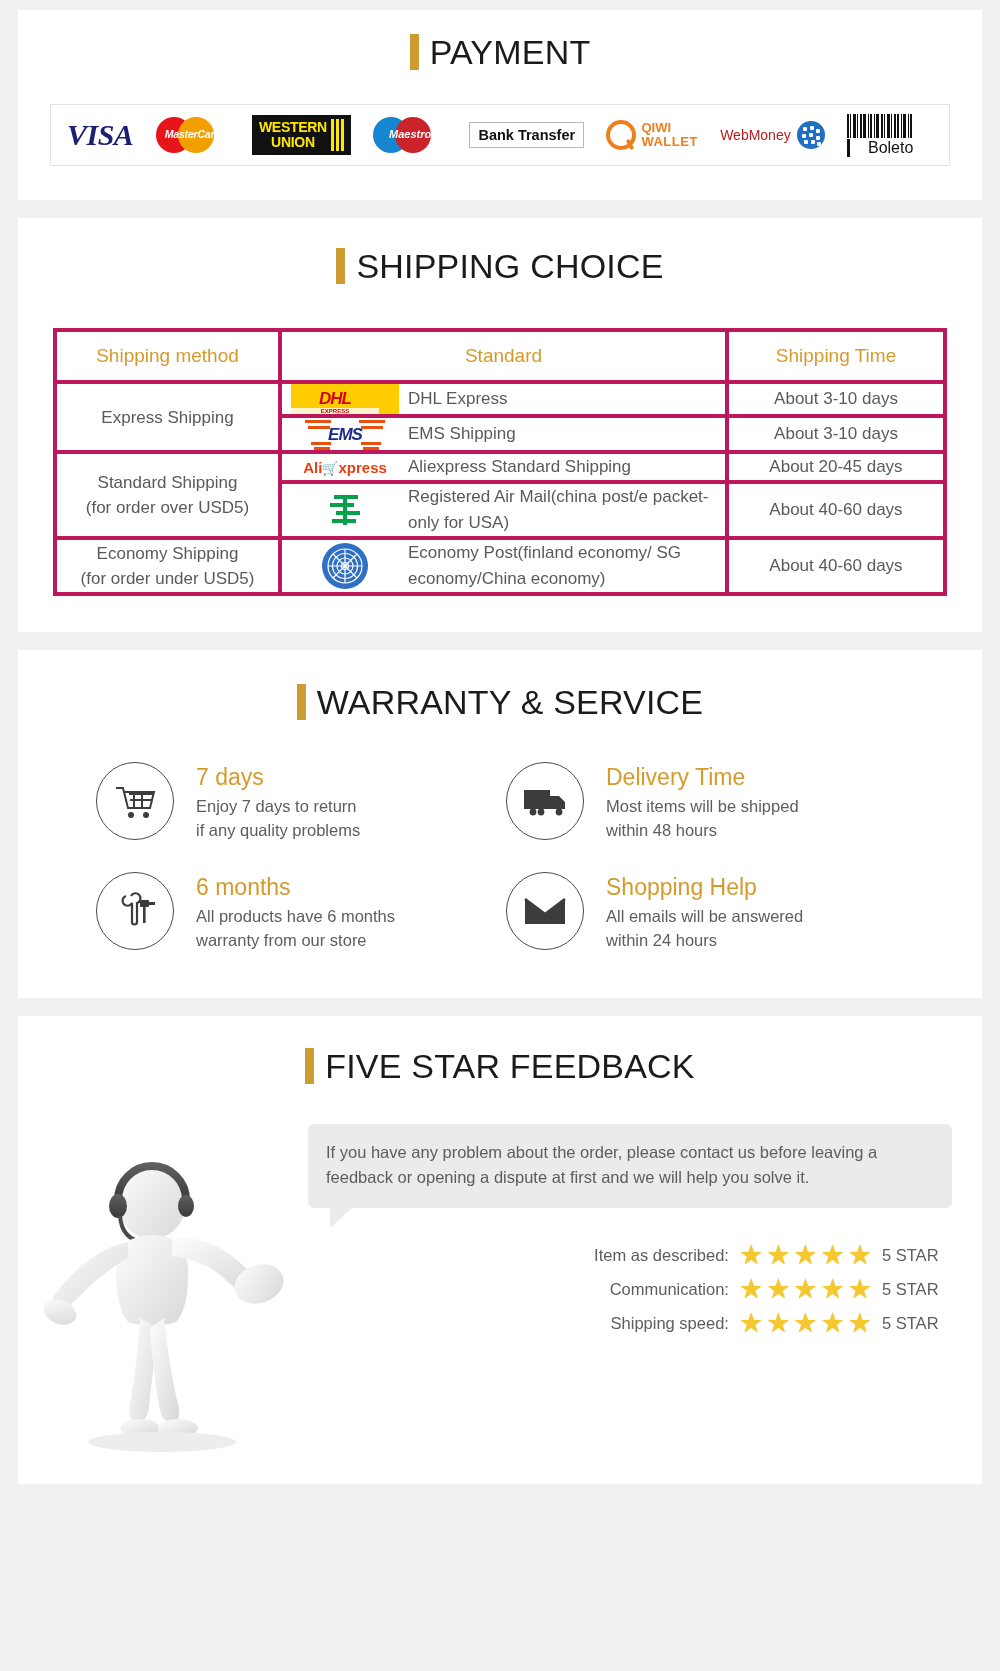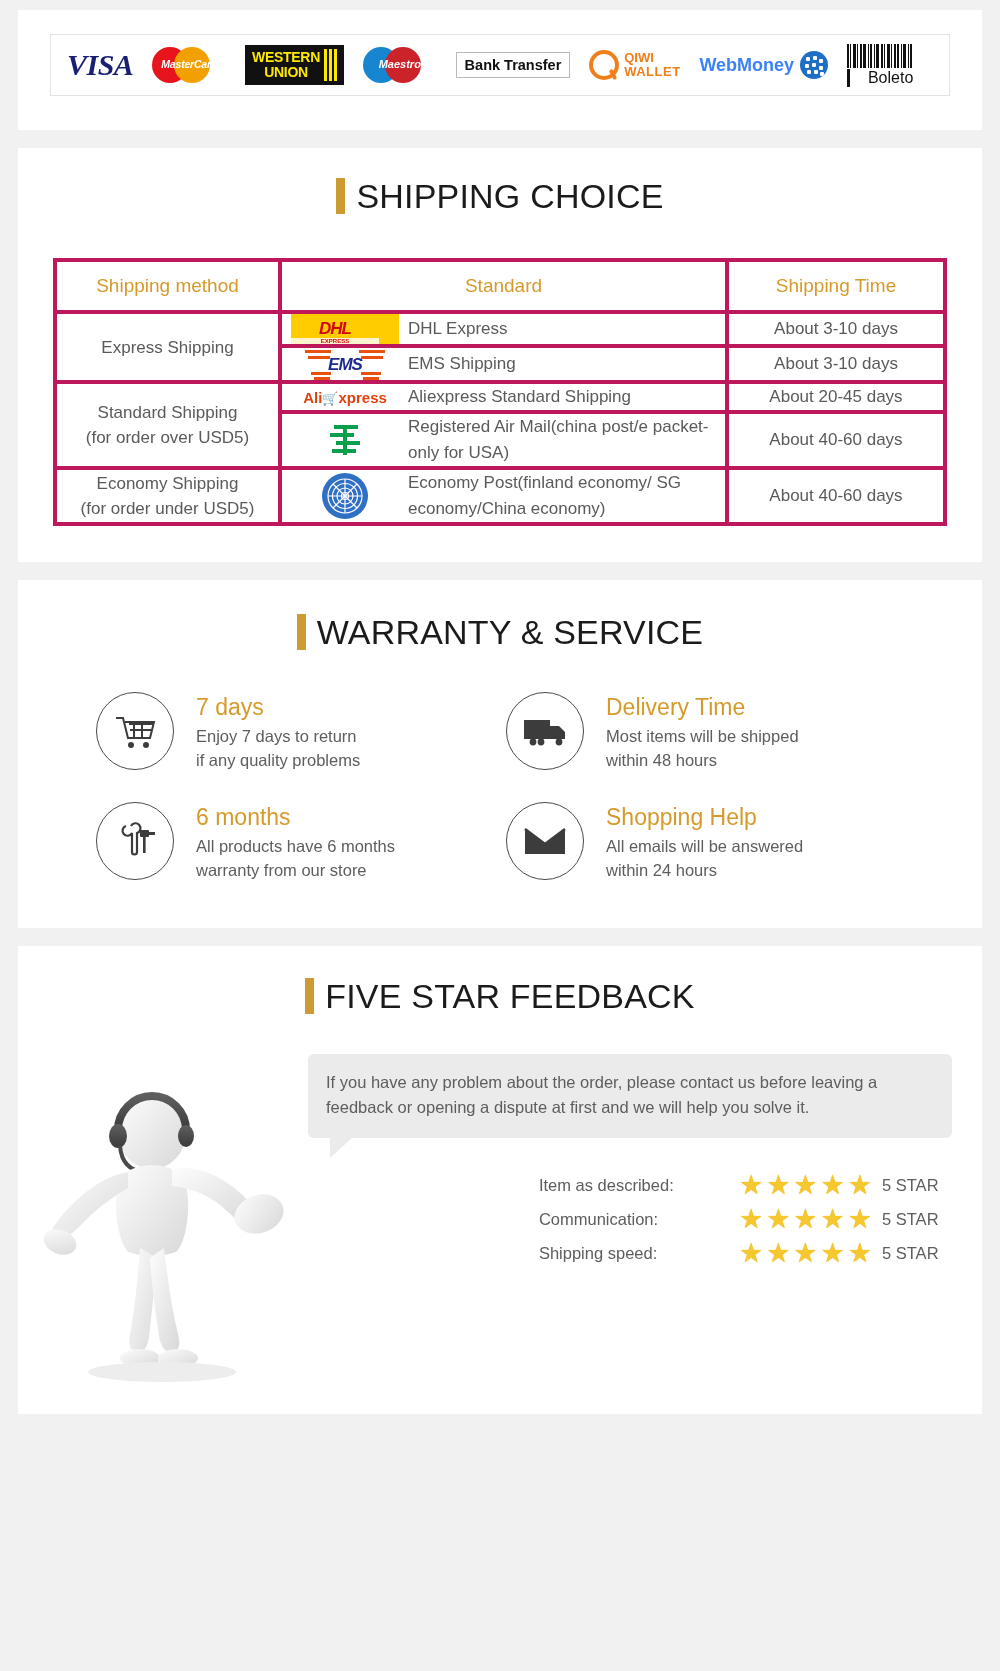--- a/index.html
+++ b/index.html
@@ -108,21 +108,21 @@
   }
   .qiwi-q::after {
     content: ""; position: absolute; right: 0px; bottom: -4px;
     width: 4px; height: 11px; background: #ef7f1a; transform: rotate(-28deg);
     border-radius: 2px;
   }
   .qiwi-t { color: #ef7f1a; font-weight: bold; font-size: 13px; line-height: 14px; }
   .qiwi-t .w { letter-spacing: .5px; }
   
   .wm { display: flex; align-items: center; gap: 6px; }
-  .wm-t { color: #3b82f6; font-weight: bold; font-size: 18px; }
+  .wm-t { color: #b91c1c; font-weight: normal; font-size: 14px; }
   .wm-globe {
     width: 28px; height: 28px; border-radius: 50%; background: #1f6fc4;
     position: relative; overflow: hidden;
   }
   .wm-globe i {
     position: absolute; background: #fff; width: 4px; height: 4px; border-radius: 1px;
   }
   
   .boleto { display: flex; flex-direction: column; align-items: stretch; width: 86px; }
   .bl-bars { display: flex; gap: 1.5px; height: 24px; align-items: flex-end; }
@@ -215,38 +215,42 @@
   .bubble::after {
     content: ""; position: absolute; left: 22px; bottom: -20px;
     border-width: 20px 22px 0 0; border-style: solid;
     border-color: #ebebeb transparent transparent transparent;
   }
   .ratings { margin: 34px 0 26px 0; padding-right: 4px; }
   .rating-row {
     display: flex; align-items: center; justify-content: flex-end; gap: 10px;
     margin-bottom: 7px;
   }
-  .rating-lbl { color: #5d5d5d; font-size: 16.5px; width: 190px; text-align: left; }
+  .rating-lbl { color: #5d5d5d; font-size: 16.5px; width: 190px; text-align: right; }
   .stars { display: flex; gap: 3px; }
   .star { font-size: 27px; line-height: 27px; color: #f6c830; text-shadow: 0 0 1px #e0a800; }
   .rating-val { color: #5d5d5d; font-size: 16.5px; width: 66px; }
   .closing {
     background: #ebebeb; border-radius: 4px; padding: 15px 18px 17px 18px;
     color: #5d5d5d; font-size: 16.5px; line-height: 25px;
   }
 
   
   .mascot { position: absolute; left: 6px; top: 40px; }
 </style>
 </head>
 <body>
 
 <div class="page">
 
   <section class="panel pay-panel">
+    <div class="sec-head pay-head">
+      <span class="sec-bar"></span>
+      <span class="sec-title">PAYMENT</span>
+    </div>
 
     <div class="pay-strip">
 
       <div class="pay-logo">
         <span class="visa">VISA</span>
       </div>
 
       <div class="pay-logo">
         <span class="mc">
           <i class="c c1"></i>

